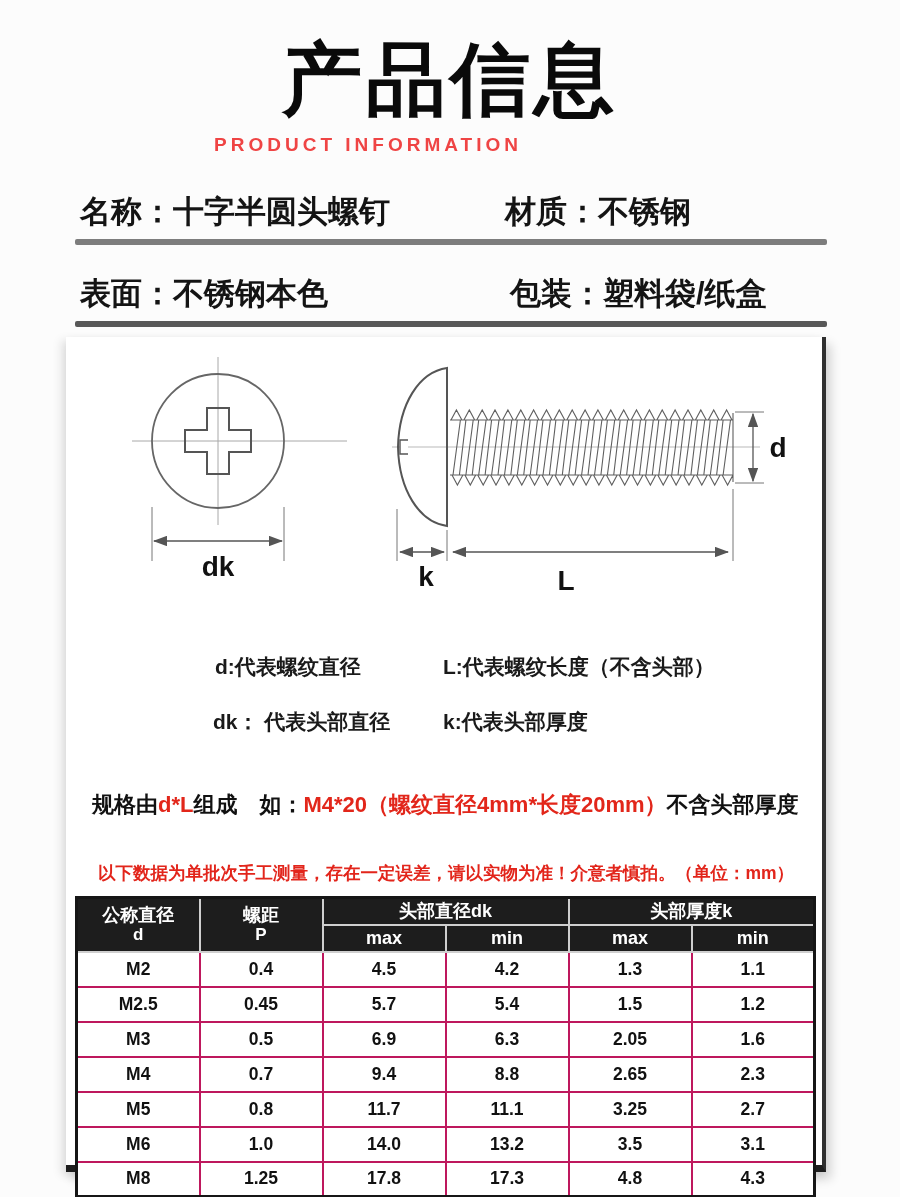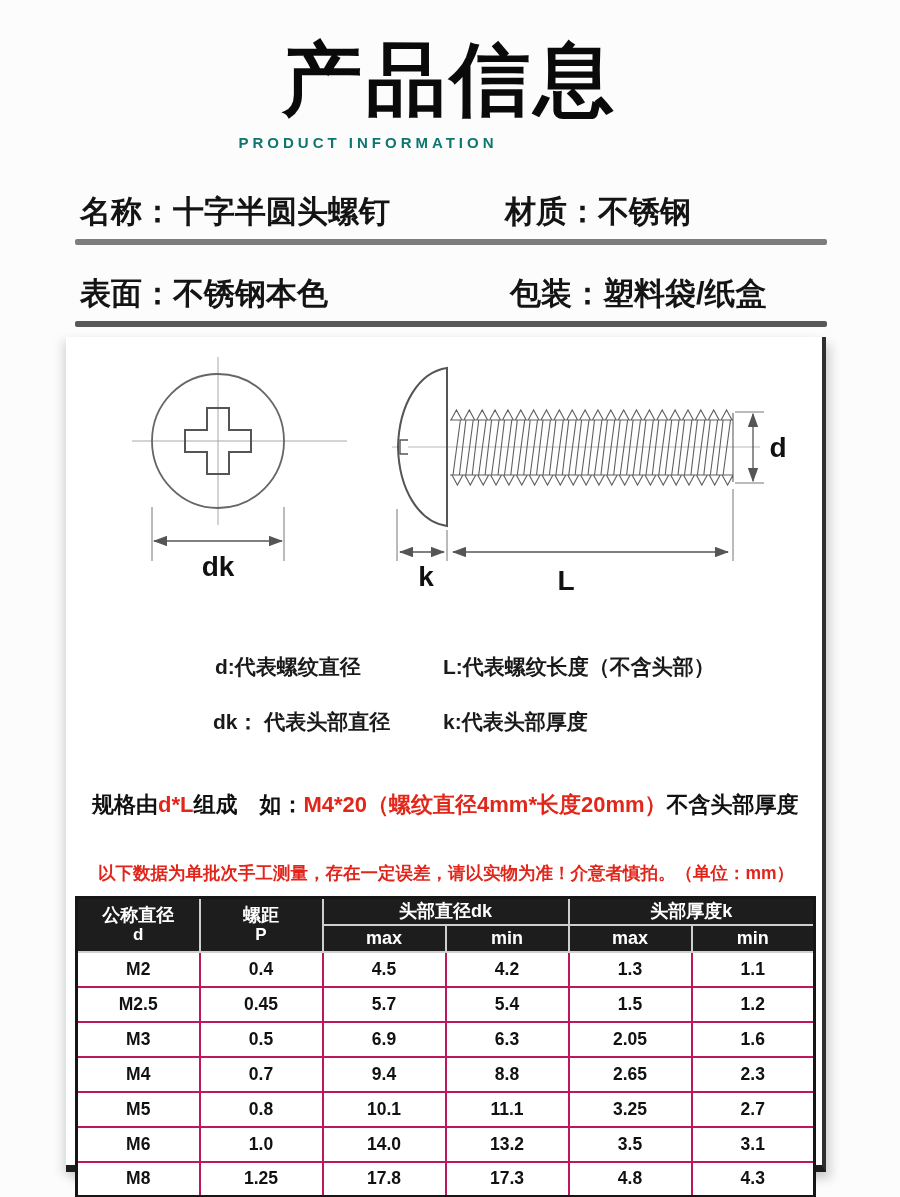--- a/index.html
+++ b/index.html
@@ -17,23 +17,23 @@
   .page-title {
     top:36px; left:0; width:900px;
     text-align:center;
     font-size:80px; line-height:1.1;
     font-weight:900; letter-spacing:4px;
     color:#0a0a0a;
   }
   .page-subtitle {
     top:134px; left:0; width:736px;
     text-align:center;
-    font-size:15px; font-weight:700;
+    font-size:19px; font-weight:700;
     letter-spacing:4px;
-    color:#0f766e;
+    color:#ef4444;
   }
 
   
   .info-text { font-size:31px; color:#141414; font-weight:700; white-space:nowrap; }
   .info-name     { top:191px; left:80px;  }
   .info-material { top:191px; left:505px; }
   .info-surface  { top:273px; left:80px;  }
   .info-package  { top:273px; left:510px; }
   .divider { left:75px; width:752px; height:6px; border-radius:2px; }
   .divider-1 { top:239px; background:#7d7d7d; }
@@ -221,21 +221,21 @@
             <td>M4</td>
             <td>0.7</td>
             <td>9.4</td>
             <td>8.8</td>
             <td>2.65</td>
             <td>2.3</td>
           </tr>
           <tr>
             <td>M5</td>
             <td>0.8</td>
-            <td>10.1</td>
+            <td>11.7</td>
             <td>11.1</td>
             <td>3.25</td>
             <td>2.7</td>
           </tr>
           <tr>
             <td>M6</td>
             <td>1.0</td>
             <td>14.0</td>
             <td>13.2</td>
             <td>3.5</td>

